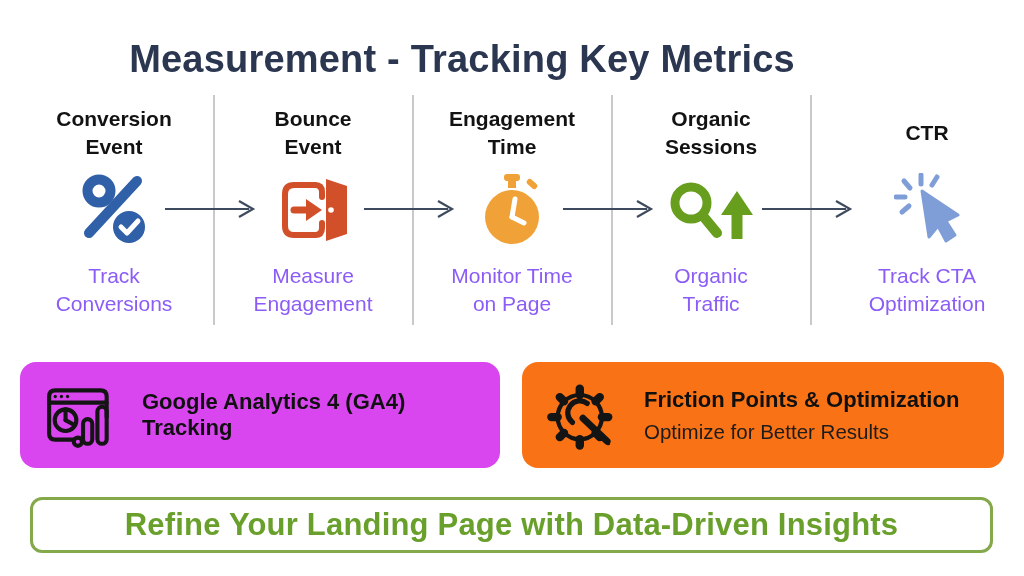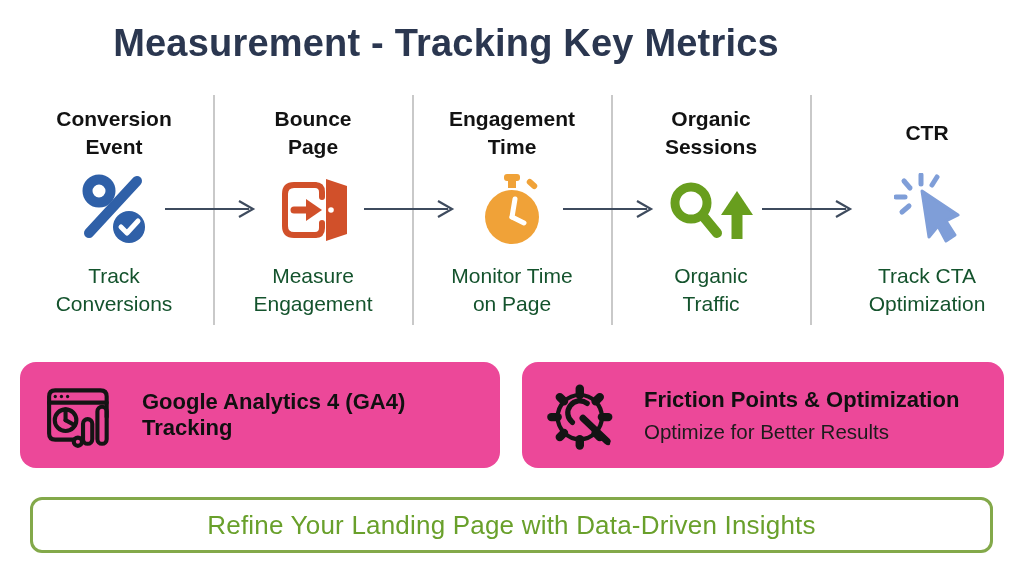--- a/index.html
+++ b/index.html
@@ -2,47 +2,47 @@
 <html><head>
 <meta charset="utf-8">
 <style>
   html,body{margin:0;padding:0;background:#ffffff;}
   body{width:1024px;height:576px;position:relative;overflow:hidden;
        font-family:"Liberation Sans", sans-serif;}
   .stage{position:absolute;inset:0;}
 
   
   .title{position:absolute;top:22px;left:0;width:892px;text-align:center;
-         font-size:38px;font-weight:bold;letter-spacing:.2px;margin:0;}
+         font-size:38px;font-weight:bold;letter-spacing:.2px;margin:16px;}
 
   
   .col{position:absolute;top:100px;width:190px;text-align:center;}
   .col .heading{height:66px;display:flex;align-items:center;justify-content:center;
         font-size:21px;line-height:28px;font-weight:bold;color:#121212;
         white-space:pre-line;}
   .col .iconbox{height:88px;display:flex;align-items:center;justify-content:center;}
-  .col .label{margin-top:8px;font-size:21px;line-height:28px;color:#14532d;
+  .col .label{margin-top:8px;font-size:21px;line-height:28px;color:#8b5cf6;
         white-space:pre-line;}
 
   .divider{position:absolute;top:95px;width:1.5px;height:230px;background:#c9c9c9;}
 
   .flow-arrow{position:absolute;top:198px;width:100px;height:22px;}
 
   
   .card{position:absolute;top:362px;height:106px;border-radius:16px;
         display:flex;align-items:center;padding-left:22px;box-sizing:border-box;gap:20px;}
   .card .ctext .ctitle{font-size:22px;font-weight:bold;color:#101010;}
   .card .ctext .csub{font-size:20.5px;color:#1c1c1c;margin-top:7px;}
   .card .cicon{flex:0 0 auto;display:flex;align-items:center;justify-content:center;}
 
   
   .banner{position:absolute;left:30px;top:497px;width:963px;height:56px;
           border:3px solid;border-radius:12px;background:#ffffff;box-sizing:border-box;
           display:flex;align-items:center;justify-content:center;}
-  .banner span{font-size:26px;font-weight:normal;letter-spacing:.2px;text-align:center;}
+  .banner span{font-size:31px;font-weight:bold;letter-spacing:.2px;text-align:center;}
 </style>
 </head>
 <body>
 
 <div class="stage">
 
   <h1 class="title" style="color: rgb(43, 55, 80);">Measurement - Tracking Key Metrics</h1>
 
   <div class="divider" style="left:213px"></div>
   <div class="divider" style="left:412px"></div>
@@ -84,21 +84,21 @@
         <circle cx="52" cy="56" r="16" fill="currentColor"></circle>
         <polyline points="44,56 50,62 61,50" fill="none" stroke="#ffffff" stroke-width="5" stroke-linecap="round" stroke-linejoin="round"></polyline>
       </svg>
     </div>
     <div class="label">Track
 Conversions</div>
   </div>
 
   <div class="col" style="left:218px">
     <div class="heading">Bounce
-Page</div>
+Event</div>
     <div class="iconbox" style="color: rgb(209, 80, 42);">
       <svg width="72" height="68" viewBox="0 0 72 68">
         <path d="M38 9 H17 Q8 9 8 18 V50 Q8 59 17 59 H38" fill="none" stroke="currentColor" stroke-width="6" stroke-linecap="round"></path>
         <path d="M38 9 Q45 9 45 16 V21" fill="none" stroke="currentColor" stroke-width="6" stroke-linecap="round"></path>
         <path d="M45 47 V52 Q45 59 38 59" fill="none" stroke="currentColor" stroke-width="6" stroke-linecap="round"></path>
         <line x1="17" y1="34" x2="31" y2="34" stroke="currentColor" stroke-width="7" stroke-linecap="round"></line>
         <polygon points="29,23 45,34 29,45" fill="currentColor"></polygon>
         <polygon points="49,3 70,10 70,58 49,65" fill="currentColor"></polygon>
         <circle cx="54" cy="34" r="2.8" fill="#ffffff"></circle>
       </svg>
@@ -148,42 +148,42 @@
         <line x1="2" y1="24" x2="11" y2="24" stroke="currentColor" stroke-width="5" stroke-linecap="round"></line>
         <line x1="8" y1="39" x2="15" y2="33" stroke="currentColor" stroke-width="5" stroke-linecap="round"></line>
         <line x1="43" y1="4" x2="38" y2="12" stroke="currentColor" stroke-width="5" stroke-linecap="round"></line>
         <polygon points="28,18 35,64 44,53 52,68 61,62 52,48 64,42" fill="currentColor" stroke="currentColor" stroke-width="3" stroke-linejoin="round"></polygon>
       </svg>
     </div>
     <div class="label">Track CTA
 Optimization</div>
   </div>
 
-  <div class="card" style="left: 20px; width: 480px; background-color: #ec4899;">
+  <div class="card" style="left: 20px; width: 480px; background-color: #d946ef;">
     <div class="cicon">
       <svg width="80" height="74" viewBox="0 0 76 72" fill="none" stroke="#141414" stroke-width="4" stroke-linecap="round">
         <path d="M62 38 V18 Q62 12 56 12 H12 Q6 12 6 18 V54 Q6 60 12 60 H30"></path>
         <line x1="6" y1="24" x2="62" y2="24"></line>
         <circle cx="12" cy="18" r="1.6" fill="#141414" stroke="none"></circle>
         <circle cx="18" cy="18" r="1.6" fill="#141414" stroke="none"></circle>
         <circle cx="24" cy="18" r="1.6" fill="#141414" stroke="none"></circle>
         <circle cx="22" cy="41" r="10.5"></circle>
         <line x1="22" y1="41" x2="22" y2="30.5"></line>
         <line x1="22" y1="41" x2="31" y2="46"></line>
         <rect x="39" y="40" width="9" height="24" rx="4.5"></rect>
         <rect x="53" y="28" width="9" height="36" rx="4.5"></rect>
         <circle cx="34" cy="62" r="4"></circle>
       </svg>
     </div>
     <div class="ctext">
       <div class="ctitle">Google Analytics 4 (GA4) Tracking</div>
     </div>
   </div>
 
-  <div class="card" style="left: 522px; width: 482px; background-color: #ec4899;">
+  <div class="card" style="left: 522px; width: 482px; background-color: #f97316;">
     <div class="cicon">
       <svg width="80" height="80" viewBox="0 0 76 76" fill="none" stroke="#141414" stroke-linecap="round">
         <g stroke-width="8">
           <line x1="55" y1="40" x2="61" y2="40"></line>
           <line x1="49" y1="25" x2="53" y2="21"></line>
           <line x1="34" y1="19" x2="34" y2="13"></line>
           <line x1="19" y1="25" x2="15" y2="21"></line>
           <line x1="13" y1="40" x2="7" y2="40"></line>
           <line x1="19" y1="55" x2="15" y2="59"></line>
           <line x1="34" y1="61" x2="34" y2="67"></line>

